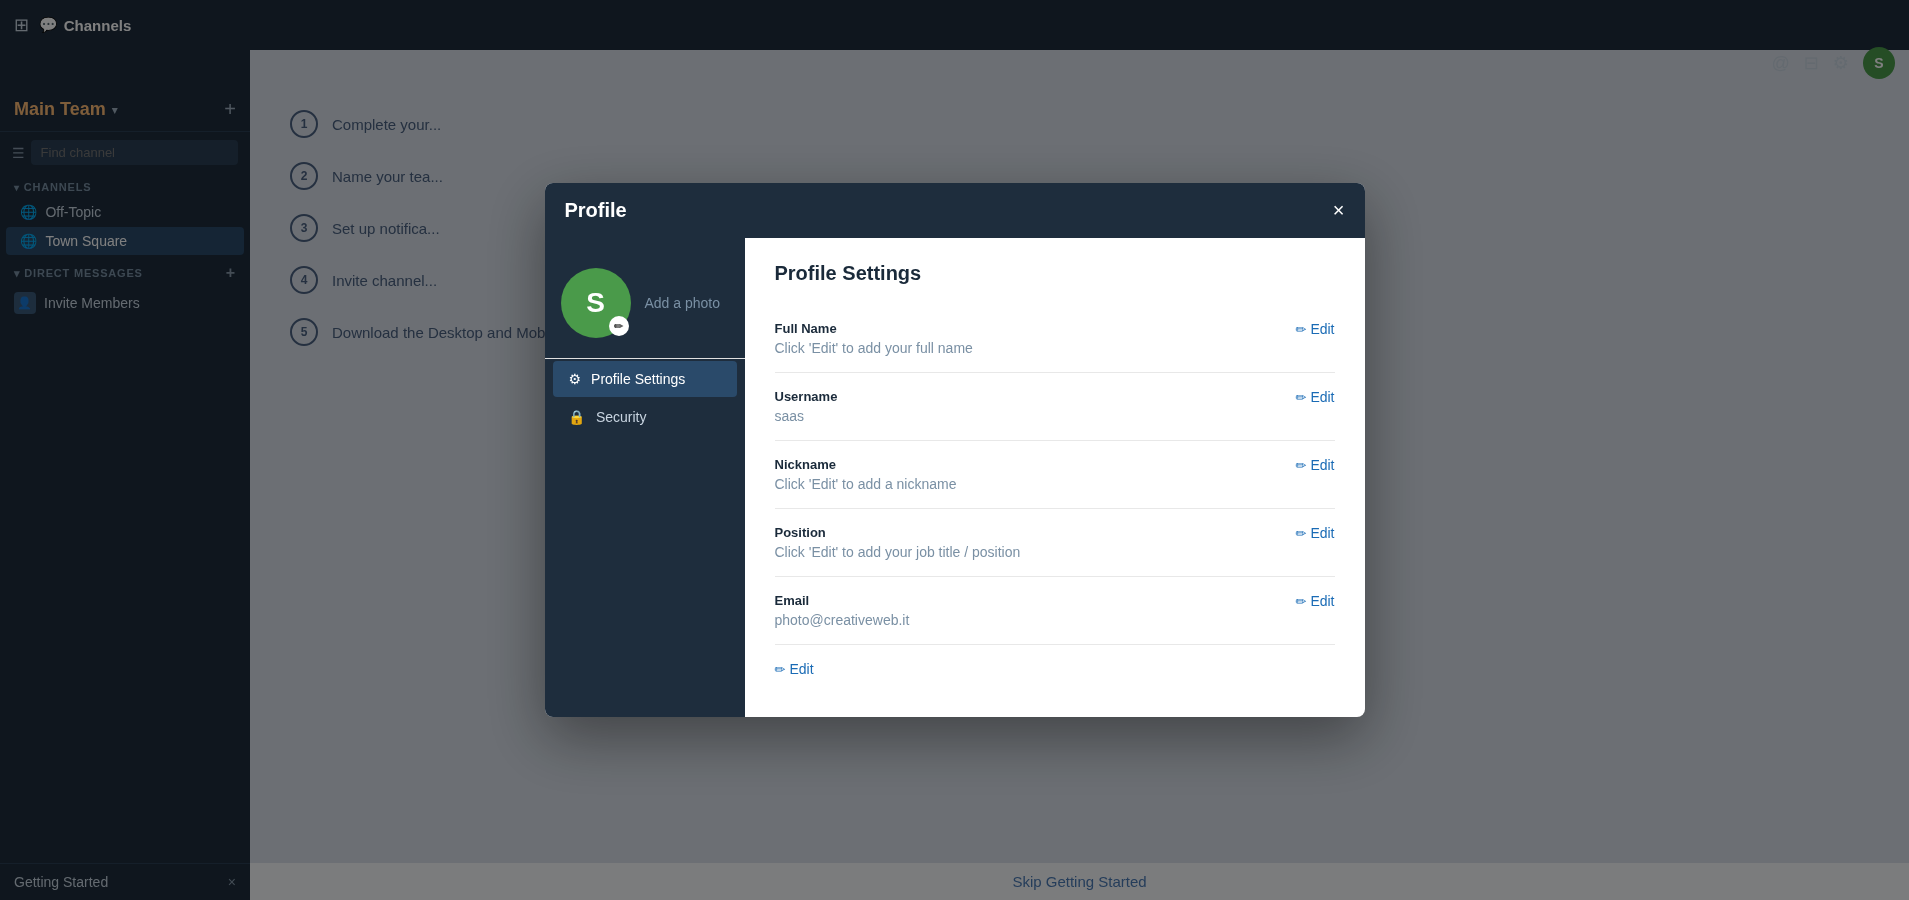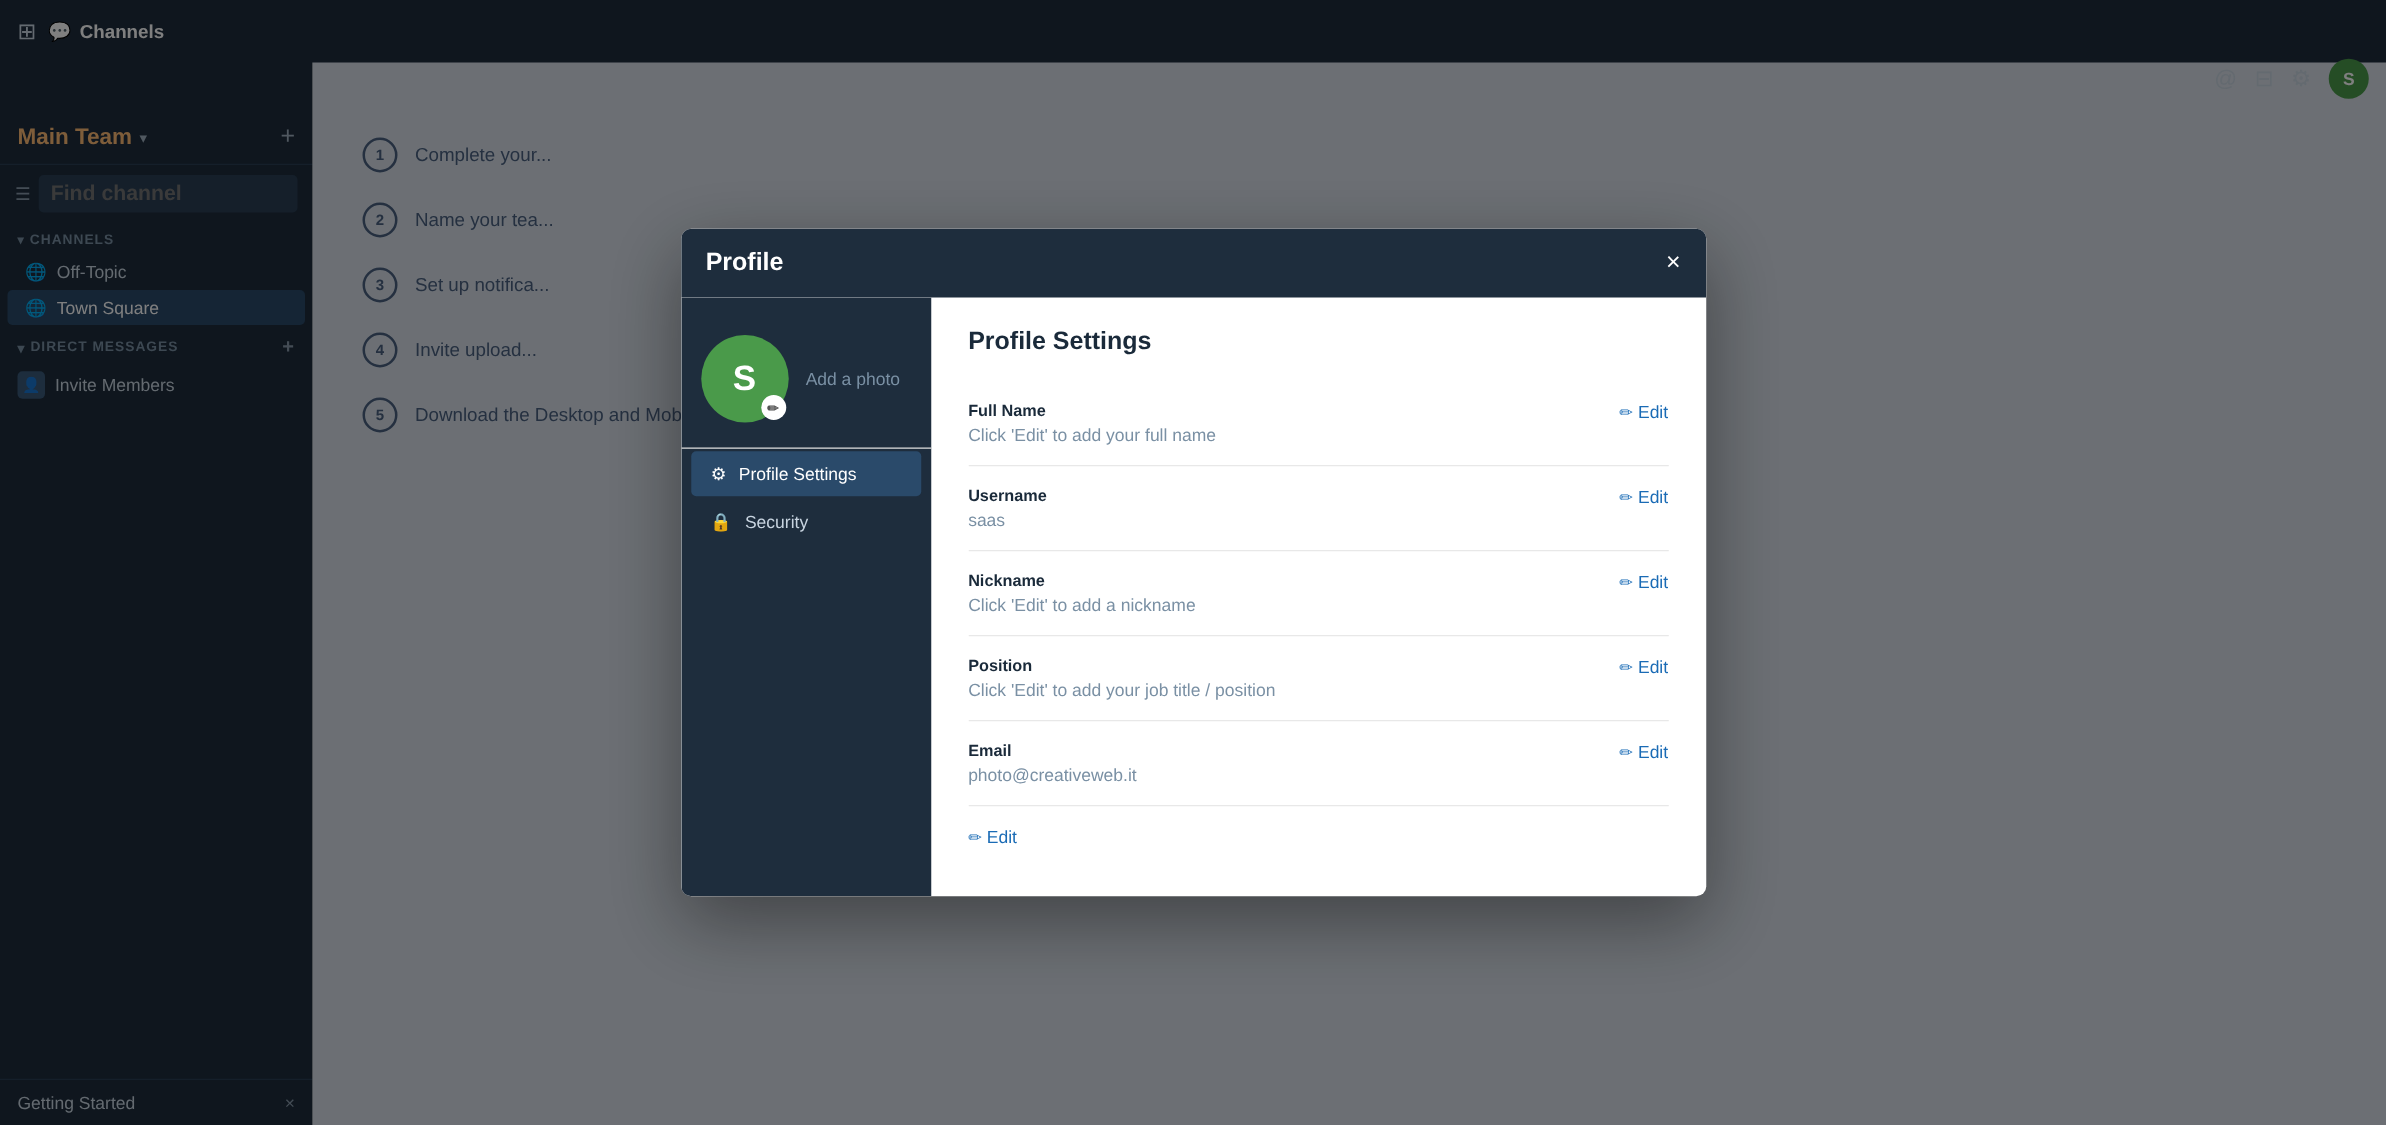--- a/index.html
+++ b/index.html
@@ -69,24 +69,23 @@
       display: flex;
       align-items: center;
       gap: 6px;
     }
     .sidebar-search input {
       background: #2a3f55;
       border: none;
       border-radius: 4px;
       color: #c8d4e0;
       padding: 5px 10px;
-      font-size: 17px;
+      font-size: 13px;
       width: 100%;
       outline: none;
-      font-weight: bold;
     }
     .filter-icon { color: #8899aa; font-size: 14px; cursor: pointer; }
 
     .sidebar-section-label {
       padding: 8px 14px 4px;
       font-size: 11px;
       font-weight: 700;
       color: #7a90a4;
       letter-spacing: 0.8px;
       display: flex;
@@ -485,28 +484,31 @@
       <div class="step-item">
         <div class="step-num">2</div>
         <span>Name your tea...</span>
       </div>
       <div class="step-item">
         <div class="step-num">3</div>
         <span>Set up notifica...</span>
       </div>
       <div class="step-item">
         <div class="step-num">4</div>
-        <span>Invite upload...</span>
+        <span>Invite channel...</span>
       </div>
       <div class="step-item">
         <div class="step-num">5</div>
         <span>Download the Desktop and Mobile apps</span>
       </div>
     </div>
 
+    <div class="skip-bar">
+      <span>Skip Getting Started</span>
+    </div>
   </div>
 </div>
 
 <div class="topbar-right">
   <span class="topbar-icon">@</span>
   <span class="topbar-icon">⊟</span>
   <span class="topbar-icon">⚙</span>
   <div class="avatar-circle">S</div>
 </div>
 

